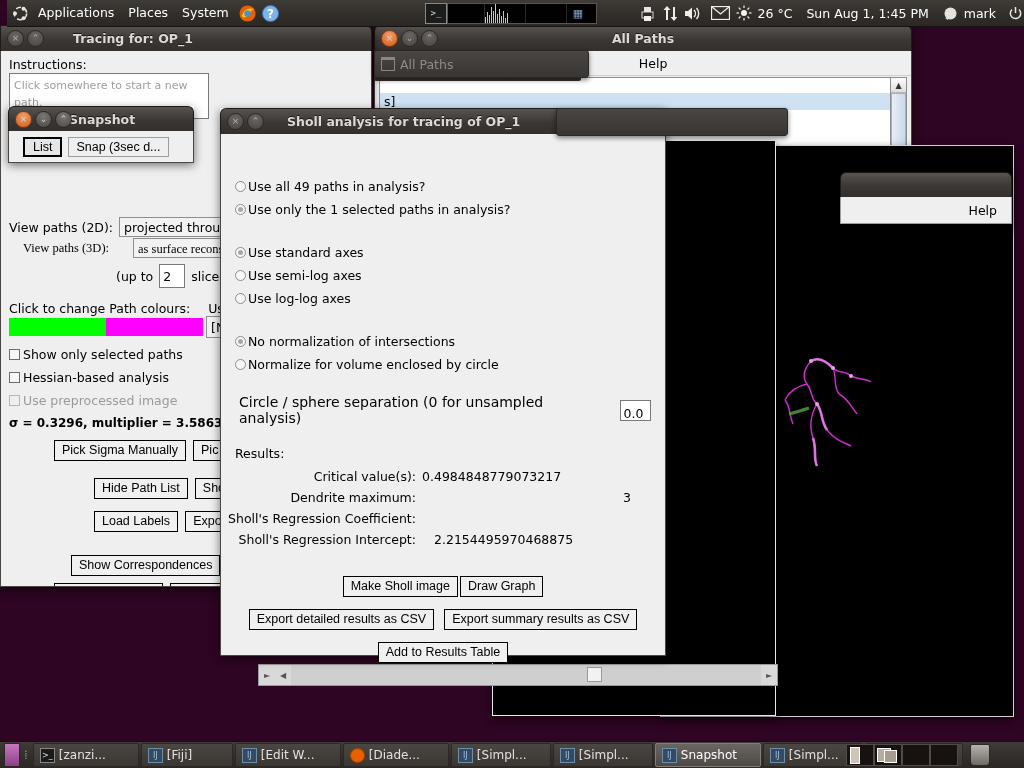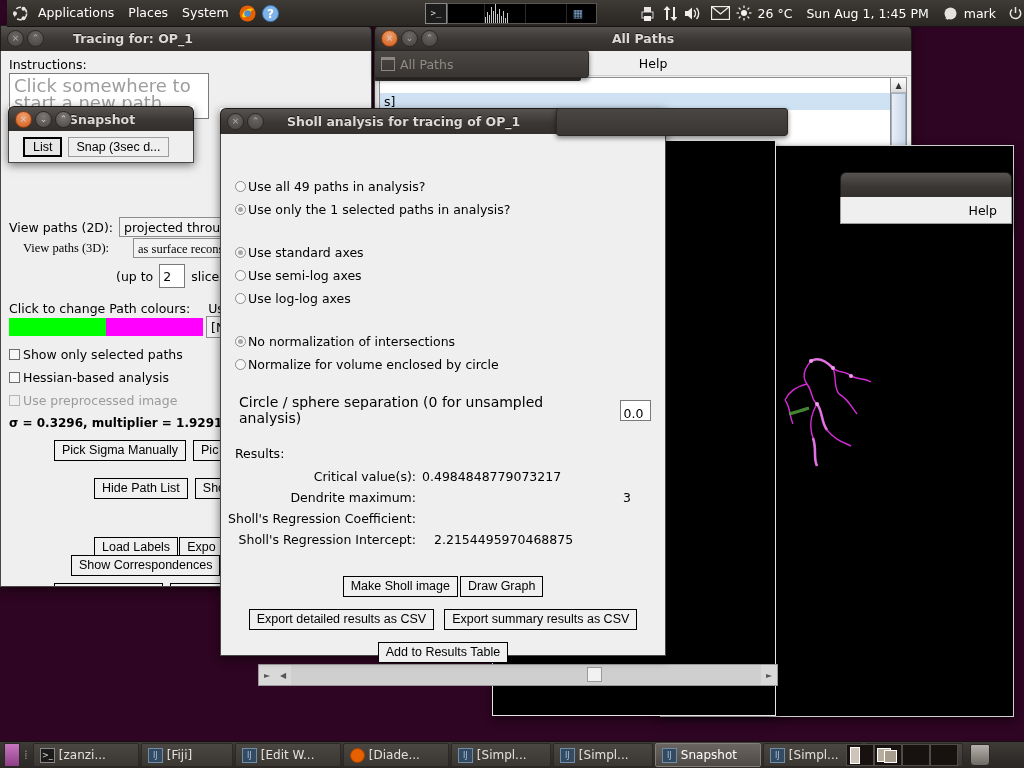--- a/index.html
+++ b/index.html
@@ -64,21 +64,21 @@
   
   #tracing-win{left:0px;top:25px;width:372px;height:562px;}
   #tracing-win .titlebar{border-top-left-radius:0;}
   #tracing-body{height:535px;padding:0;position:relative;overflow:hidden;background:#efefef;}
   .lbl{font-size:12.5px;color:#000;}
   .grey{color:#9a9a9a;}
   #instructions-label{position:absolute;left:8px;top:6px;}
   #instructions-box{
     position:absolute;left:8px;top:22px;width:200px;height:46px;
     background:#fff;border:1px solid #7a7a7a;color:#9d9d9d;
-    padding:3px 4px;font-size:18px;line-height:17px;box-sizing:border-box;overflow:hidden;
+    padding:3px 4px;font-size:11px;line-height:17px;box-sizing:border-box;overflow:hidden;
   }
   .row{position:absolute;display:flex;align-items:center;}
   .combo{
     background:#f2f2f2;border:1px solid #8d8d8d;height:20px;line-height:20px;
     padding:0 4px;font-size:12.5px;box-sizing:border-box;overflow:hidden;white-space:nowrap;
   }
   .txtfield{background:#fff;border:1px solid #7a7a7a;height:24px;line-height:24px;padding:0 3px;
     font-size:12.5px;box-sizing:border-box;}
   .swatch{height:18px;}
   .btn{
@@ -352,32 +352,32 @@
     </div>
     <div class="row" style="left:8px;top:319px;">
       <span class="chk"></span>
       <span class="lbl">Hessian-based analysis</span>
     </div>
     <div class="row" style="left:8px;top:342px;">
       <span class="chk dis"></span>
       <span class="lbl grey">Use preprocessed image</span>
     </div>
     <div class="row" style="left:8px;top:365px;">
-      <span class="lbl" style="font-weight:bold;font-size:12px;">σ = 0.3296, multiplier = 1.9291</span>
+      <span class="lbl" style="font-weight:bold;font-size:12px;">σ = 0.3296, multiplier = 3.5863</span>
     </div>
 
     <div class="row" style="left:53px;top:389px;gap:7px;">
       <button class="btn">Pick Sigma Manually</button>
       <button class="btn">Pic</button>
     </div>
     <div class="row" style="left:93px;top:427px;gap:7px;">
       <button class="btn">Hide Path List</button>
       <button class="btn">Sho</button>
     </div>
-    <div class="row" style="left:93px;top:486px;gap:1px;">
+    <div class="row" style="left:93px;top:460px;gap:7px;">
       <button class="btn">Load Labels</button>
       <button class="btn">Expo</button>
     </div>
     <div class="row" style="left:70px;top:504px;">
       <button class="btn">Show Correspondences</button>
     </div>
     <div class="row" style="left:53px;top:532px;gap:7px;">
       <button class="btn">Save Traces File</button>
       <button class="btn">Load Tr</button>
     </div>

